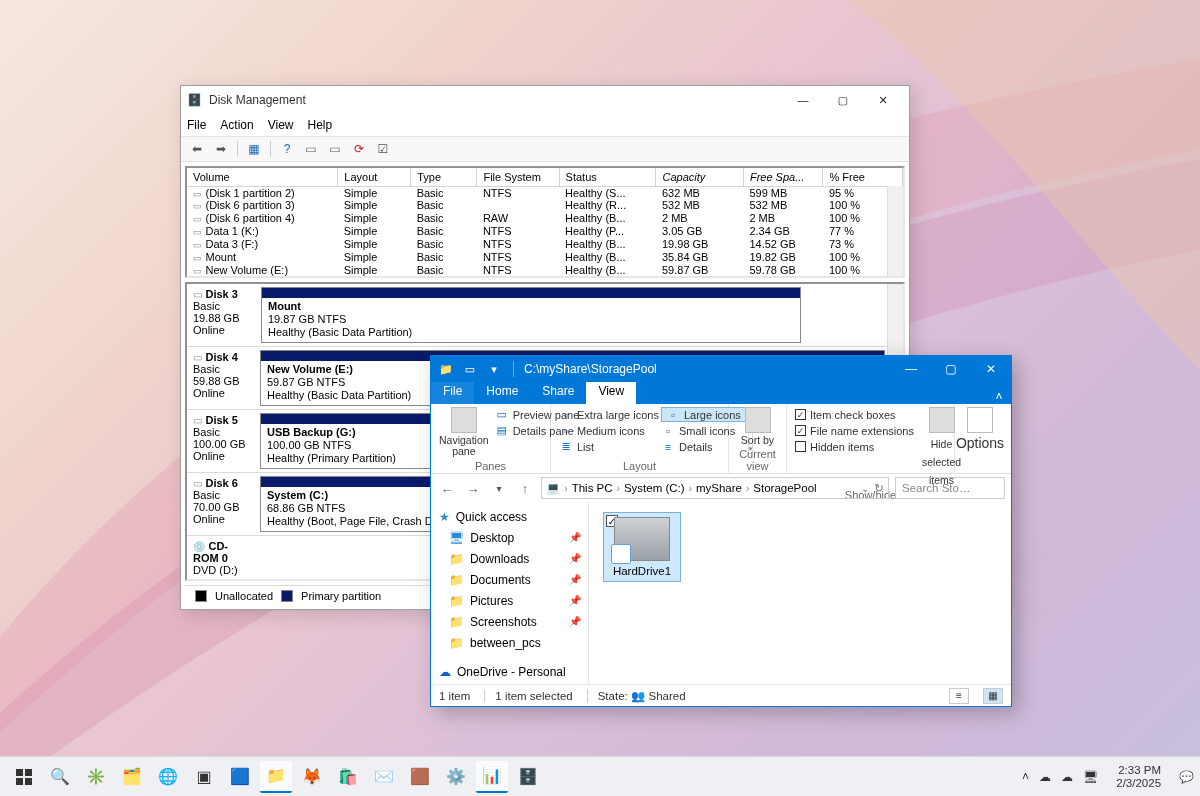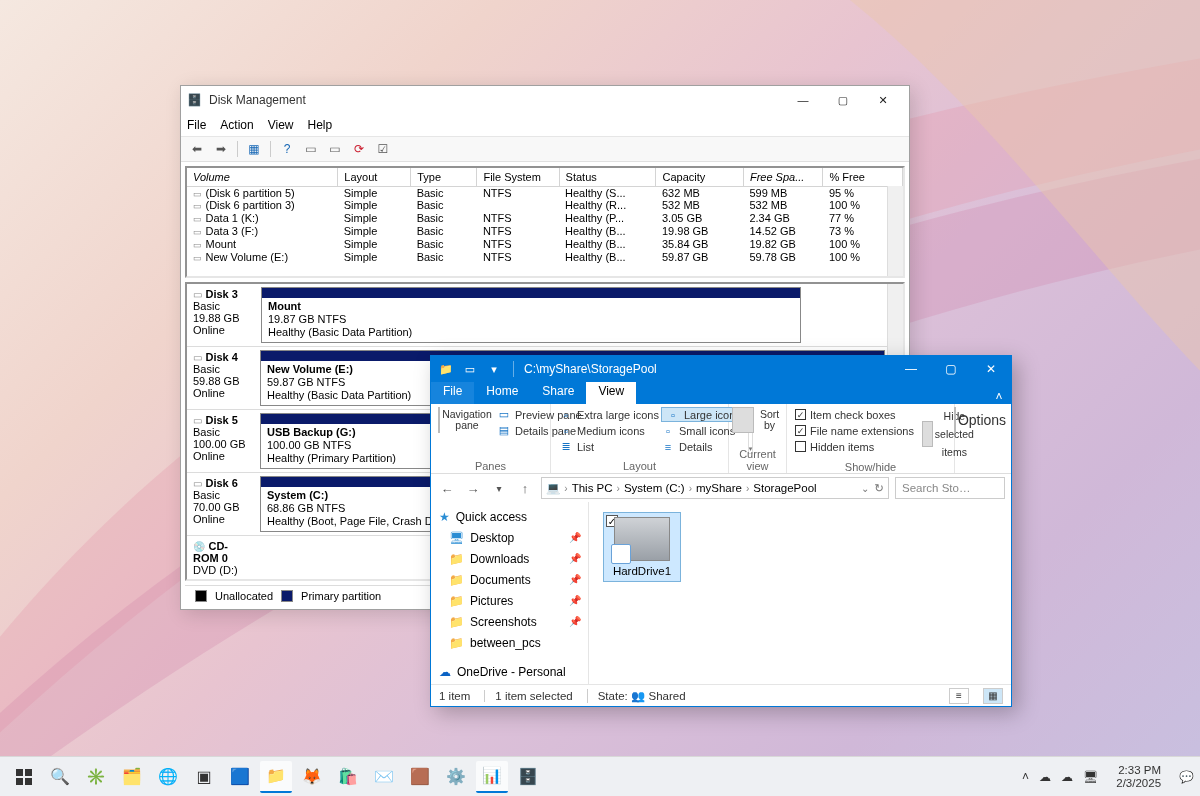--- a/index.html
+++ b/index.html
@@ -53,21 +53,21 @@
 .ex-tabs .tab.file{background:#1684dd;}
 .ex-tabs .tab.active{background:#fff;color:#000;}
 .ex-tabs .chev{margin-left:auto;color:#fff;width:24px;text-align:center;}
 .ex-ribbon{height:70px;background:#fff;border-bottom:1px solid #ddd;display:flex;font-size:11px;color:#333;}
 .ex-ribbon .group{border-right:1px solid #e5e5e5;padding:3px 8px 1px;display:flex;flex-direction:column;justify-content:space-between;}
 .ex-ribbon .group .glabel{text-align:center;color:#666;font-size:11px;}
 .ex-ribbon .vcol{display:flex;flex-direction:column;gap:1px;}
 .ex-ribbon .row{display:flex;align-items:center;gap:4px;height:15px;white-space:nowrap;}
 .ex-ribbon .row .ico{width:14px;text-align:center;color:#1774c5;font-size:11px;}
 .ex-ribbon .chk{width:11px;height:11px;border:1px solid #333;display:inline-flex;align-items:center;justify-content:center;font-size:9px;}
-.ex-ribbon .bigbtn{display:flex;flex-direction:row;align-items:center;justify-content:center;gap:2px;width:52px;}
+.ex-ribbon .bigbtn{display:flex;flex-direction:column;align-items:center;justify-content:center;gap:2px;width:52px;}
 .ex-ribbon .bigbtn .bico{width:26px;height:26px;background:#ddd;border:1px solid #bbb;}
 .ex-ribbon .hl{background:#cde6f7;border:1px solid #7bb3dc;padding:0 4px;}
 
 .ex-addr{height:28px;display:flex;align-items:center;gap:6px;padding:0 6px;font-size:12px;}
 .ex-addr .nbtn{width:20px;height:20px;color:#555;display:inline-flex;align-items:center;justify-content:center;font-size:13px;}
 .ex-addr .path{flex:1;border:1px solid #ccc;height:22px;display:flex;align-items:center;padding:0 4px;gap:1px;font-size:11.5px;}
 .ex-addr .path .seg{display:flex;align-items:center;}
 .ex-addr .path .gt{color:#888;margin:0 3px;font-size:10px;}
 .ex-addr .search{width:110px;border:1px solid #ccc;height:22px;padding:0 6px;color:#888;font-size:11.5px;display:flex;align-items:center;}
 .ex-content{flex:1;display:flex;overflow:hidden;}
@@ -134,49 +134,59 @@
     <span class="tbtn">▭</span>
     <span class="tbtn" style="color:#c23">⟳</span>
     <span class="tbtn">☑</span>
   </div>
 
   <div class="dm-body">
     <div class="dm-listwrap">
       <table class="dm-list">
         <thead>
             <tr id="dm-head">
-              <th style="width: 95px; font-style: italic;">Volume</th>
+              <th style="width: 95px;">Volume</th>
               <th style="width: 55px;">Layout</th>
               <th style="width: 50px;">Type</th>
               <th style="width: 62px;">File System</th>
               <th style="width: 62px;">Status</th>
-              <th style="width: 66px;">Capacity</th>
+              <th style="width: 66px; font-style: italic;">Capacity</th>
               <th style="width: 60px; font-style: italic;">Free Spa...</th>
               <th style="width: 60px;">% Free</th>
             </tr>
           </thead>
         <tbody id="dm-rows">
             <tr>
-              <td>(Disk 6 partition 5)</td>
+              <td>(Disk 1 partition 2)</td>
               <td>Simple</td>
               <td>Basic</td>
               <td>NTFS</td>
               <td>Healthy (S...</td>
               <td>632 MB</td>
               <td>599 MB</td>
               <td>95 %</td>
             </tr>
             <tr>
               <td>(Disk 6 partition 3)</td>
               <td>Simple</td>
               <td>Basic</td>
               <td></td>
               <td>Healthy (R...</td>
               <td>532 MB</td>
               <td>532 MB</td>
+              <td>100 %</td>
+            </tr>
+            <tr>
+              <td>(Disk 6 partition 4)</td>
+              <td>Simple</td>
+              <td>Basic</td>
+              <td>RAW</td>
+              <td>Healthy (B...</td>
+              <td>2 MB</td>
+              <td>2 MB</td>
               <td>100 %</td>
             </tr>
             <tr>
               <td>Data 1 (K:)</td>
               <td>Simple</td>
               <td>Basic</td>
               <td>NTFS</td>
               <td>Healthy (P...</td>
               <td>3.05 GB</td>
               <td>2.34 GB</td>

